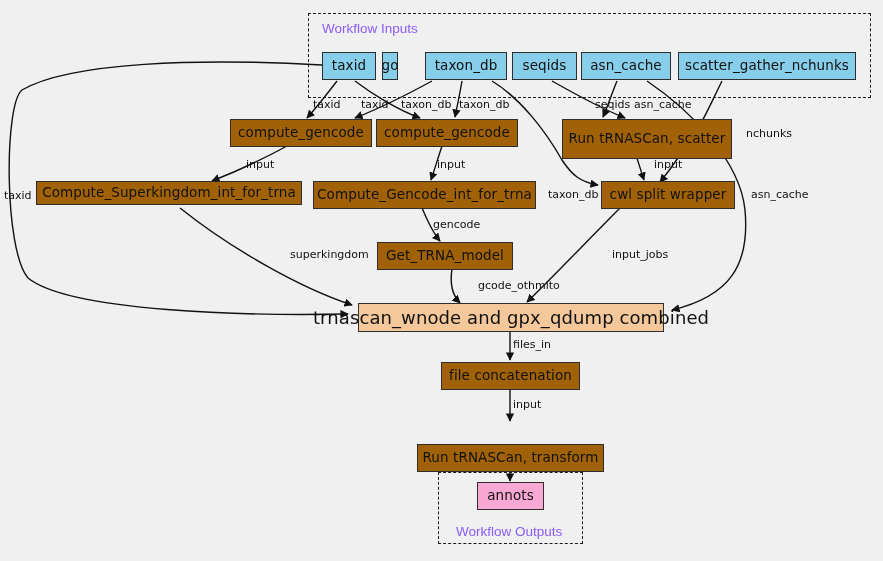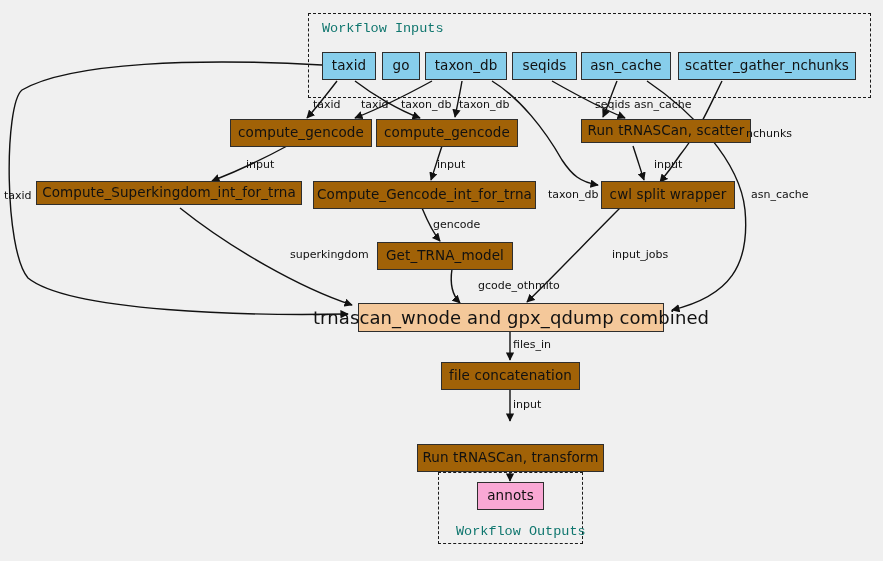--- a/index.html
+++ b/index.html
@@ -39,23 +39,23 @@
   .node.output  { background: #f9a8d4; }
 
   .cluster {
     position: absolute;
     box-sizing: border-box;
     border: 1.7px dashed #1a1a1a;
     background: transparent;
   }
   .cluster-label {
     position: absolute;
-    font-family: Liberation Mono, monospace;
+    font-family: Liberation Sans, sans-serif;
     font-size: 13.5px;
-    color: #0f766e;
+    color: #8b5cf6;
     white-space: nowrap;
   }
   .elabel {
     position: absolute;
     font-size: 11px;
     color: #111;
     white-space: nowrap;
     line-height: 1;
   }
 </style>
@@ -114,21 +114,21 @@
 
 <div class="cluster" style="left:308px; top:13px; width:563px; height:85px;"></div>
 <div class="cluster-label" style="left:322px; top:21px;">Workflow Inputs</div>
 
 <div class="cluster" style="left:438px; top:472px; width:145px; height:72px;"></div>
 <div class="cluster-label" style="left:456px; top:524px;">Workflow Outputs</div>
 
 <div class="node input" style="left:322px; top:52px; width:54px; height:28px;">
   <span>taxid</span>
 </div>
-<div class="node input" style="left:382px; top:52px; width:38px; height:28px;">
+<div class="node input" style="left:382px; top:52px; width:16px; height:28px;">
   <span>go</span>
 </div>
 <div class="node input" style="left:425px; top:52px; width:82px; height:28px;">
   <span>taxon_db</span>
 </div>
 <div class="node input" style="left:512px; top:52px; width:65px; height:28px;">
   <span>seqids</span>
 </div>
 <div class="node input" style="left:581px; top:52px; width:90px; height:28px;">
   <span>asn_cache</span>
@@ -136,21 +136,21 @@
 <div class="node input" style="left:678px; top:52px; width:178px; height:28px;">
   <span>scatter_gather_nchunks</span>
 </div>
 
 <div class="node step" style="left:230px; top:119px; width:142px; height:28px;">
   <span>compute_gencode</span>
 </div>
 <div class="node step" style="left:376px; top:119px; width:142px; height:28px;">
   <span>compute_gencode</span>
 </div>
-<div class="node step" style="left:581px; top:119px; width:170px; height:24px;text-align:right;">
+<div class="node step" style="left:562px; top:119px; width:170px; height:40px;text-align:right;">
   <span>Run tRNASCan, scatter</span>
 </div>
 
 <div class="node step" style="left:36px; top:181px; width:266px; height:24px;">
   <span>Compute_Superkingdom_int_for_trna</span>
 </div>
 <div class="node step" style="left:313px; top:181px; width:223px; height:28px;">
   <span>Compute_Gencode_int_for_trna</span>
 </div>
 <div class="node step" style="left:601px; top:181px; width:134px; height:28px;">

